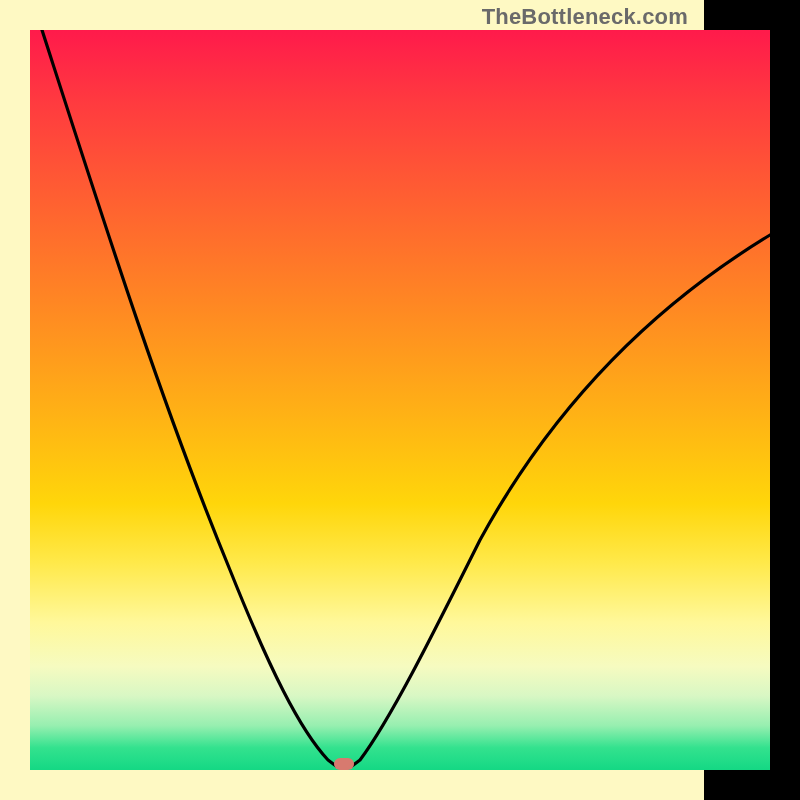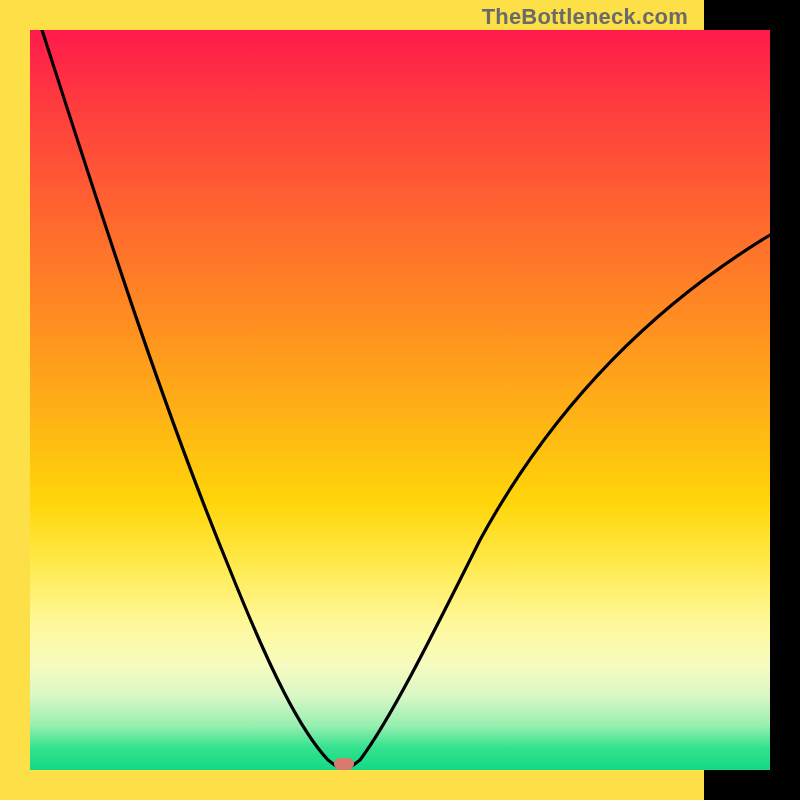--- a/index.html
+++ b/index.html
@@ -1,21 +1,21 @@
 <!DOCTYPE html>
 <html><head>
 <meta charset="utf-8">
 <style>
   * { margin: 0; padding: 0; box-sizing: border-box; }
   html, body { width: 800px; height: 800px; overflow: hidden; background: #000; }
   .frame {
     position: relative;
     width: 704px;
     height: 800px;
-    background: #fde047;
+    background: #fef9c3;
   }
   .watermark {
     position: absolute;
     top: 4px;
     right: 16px;
     font-family: Arial, Helvetica, sans-serif;
     font-size: 22px;
     font-weight: 600;
     color: #6a6a6a;
     letter-spacing: 0.2px;

